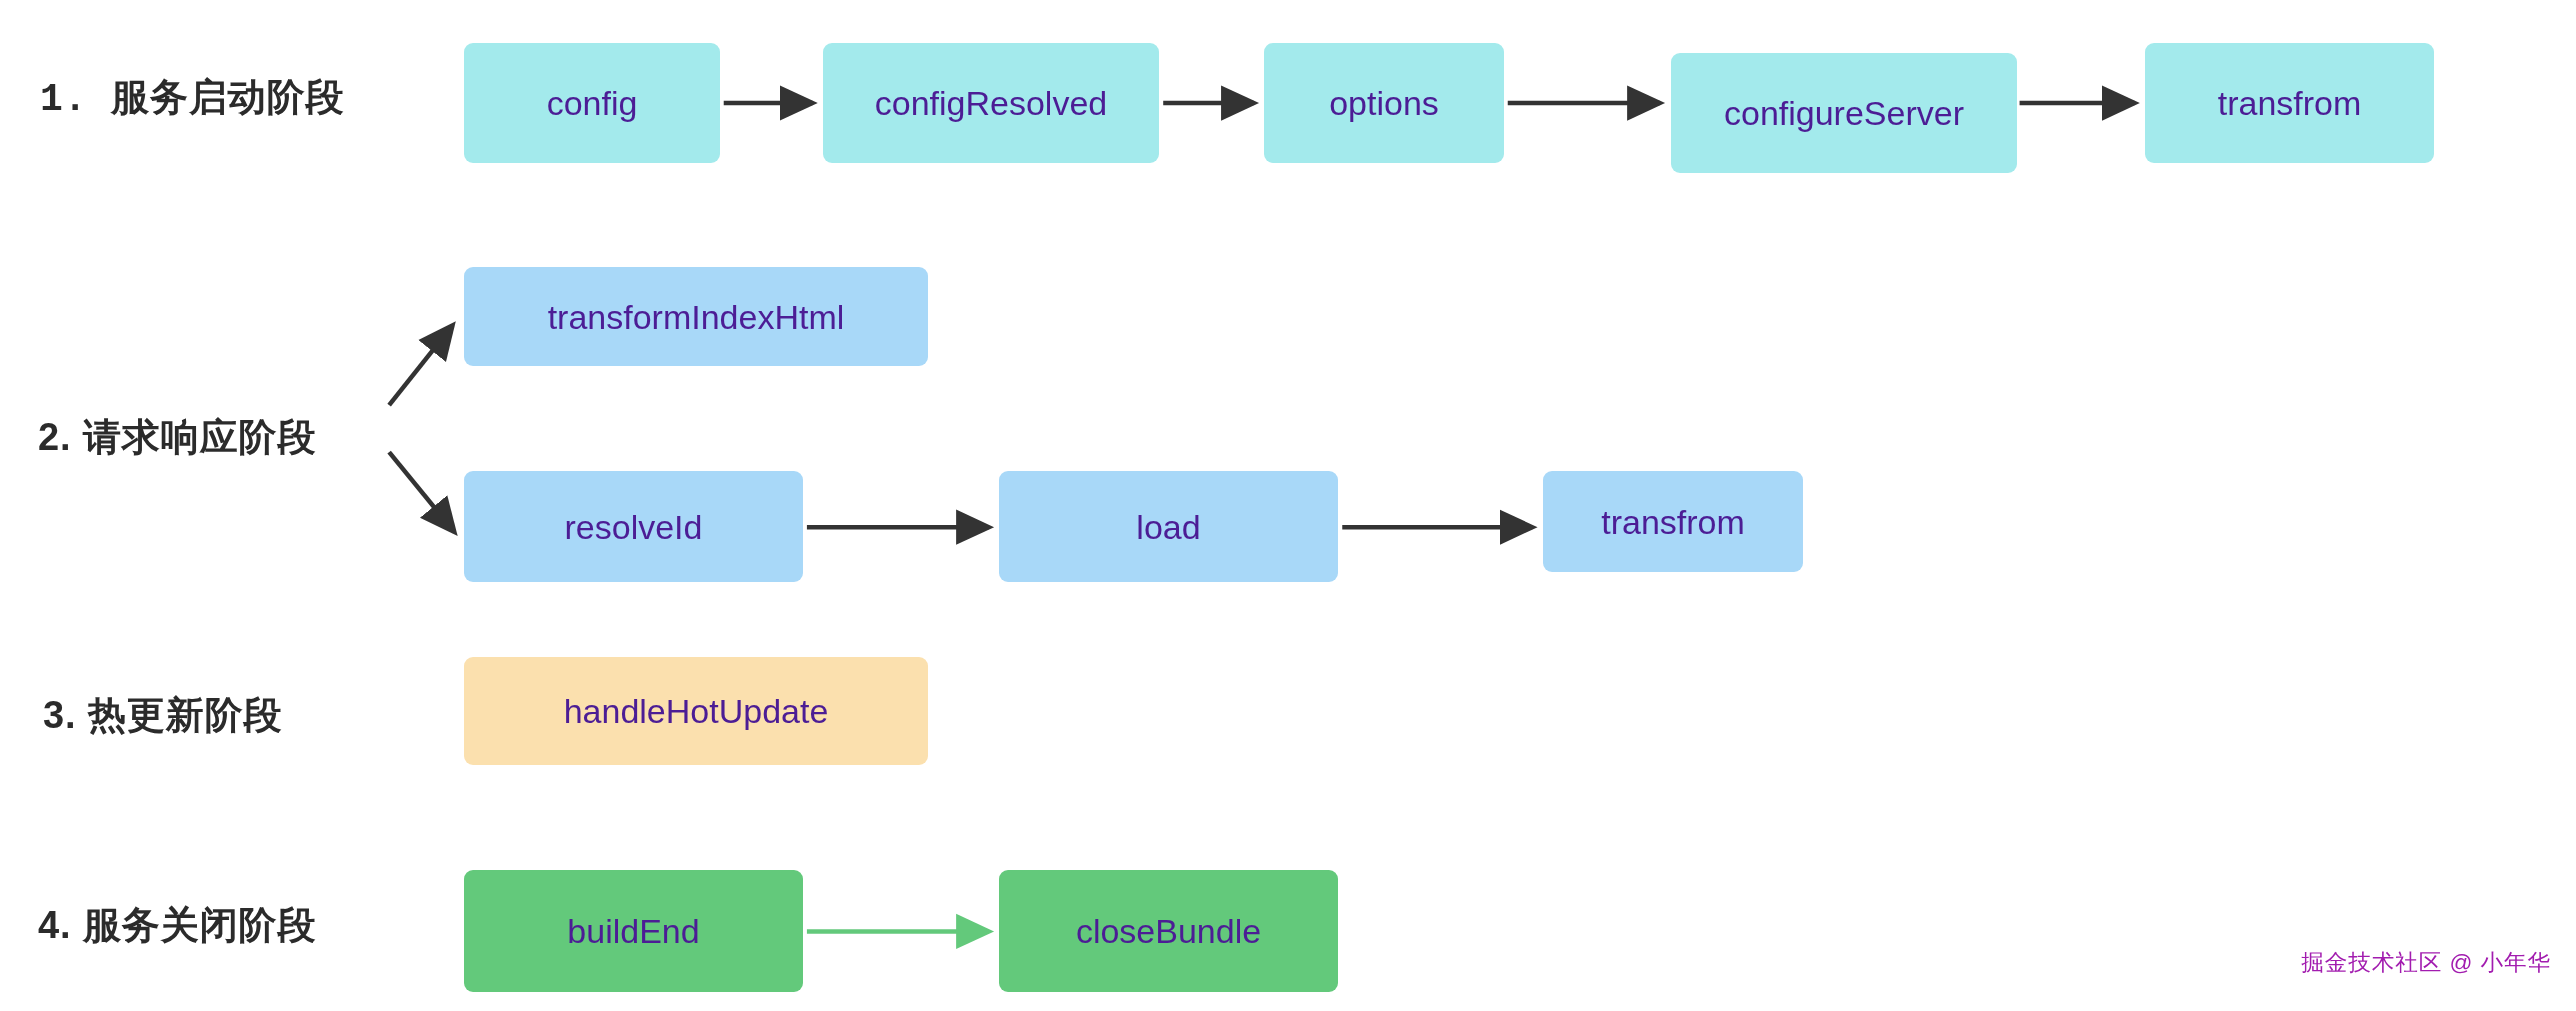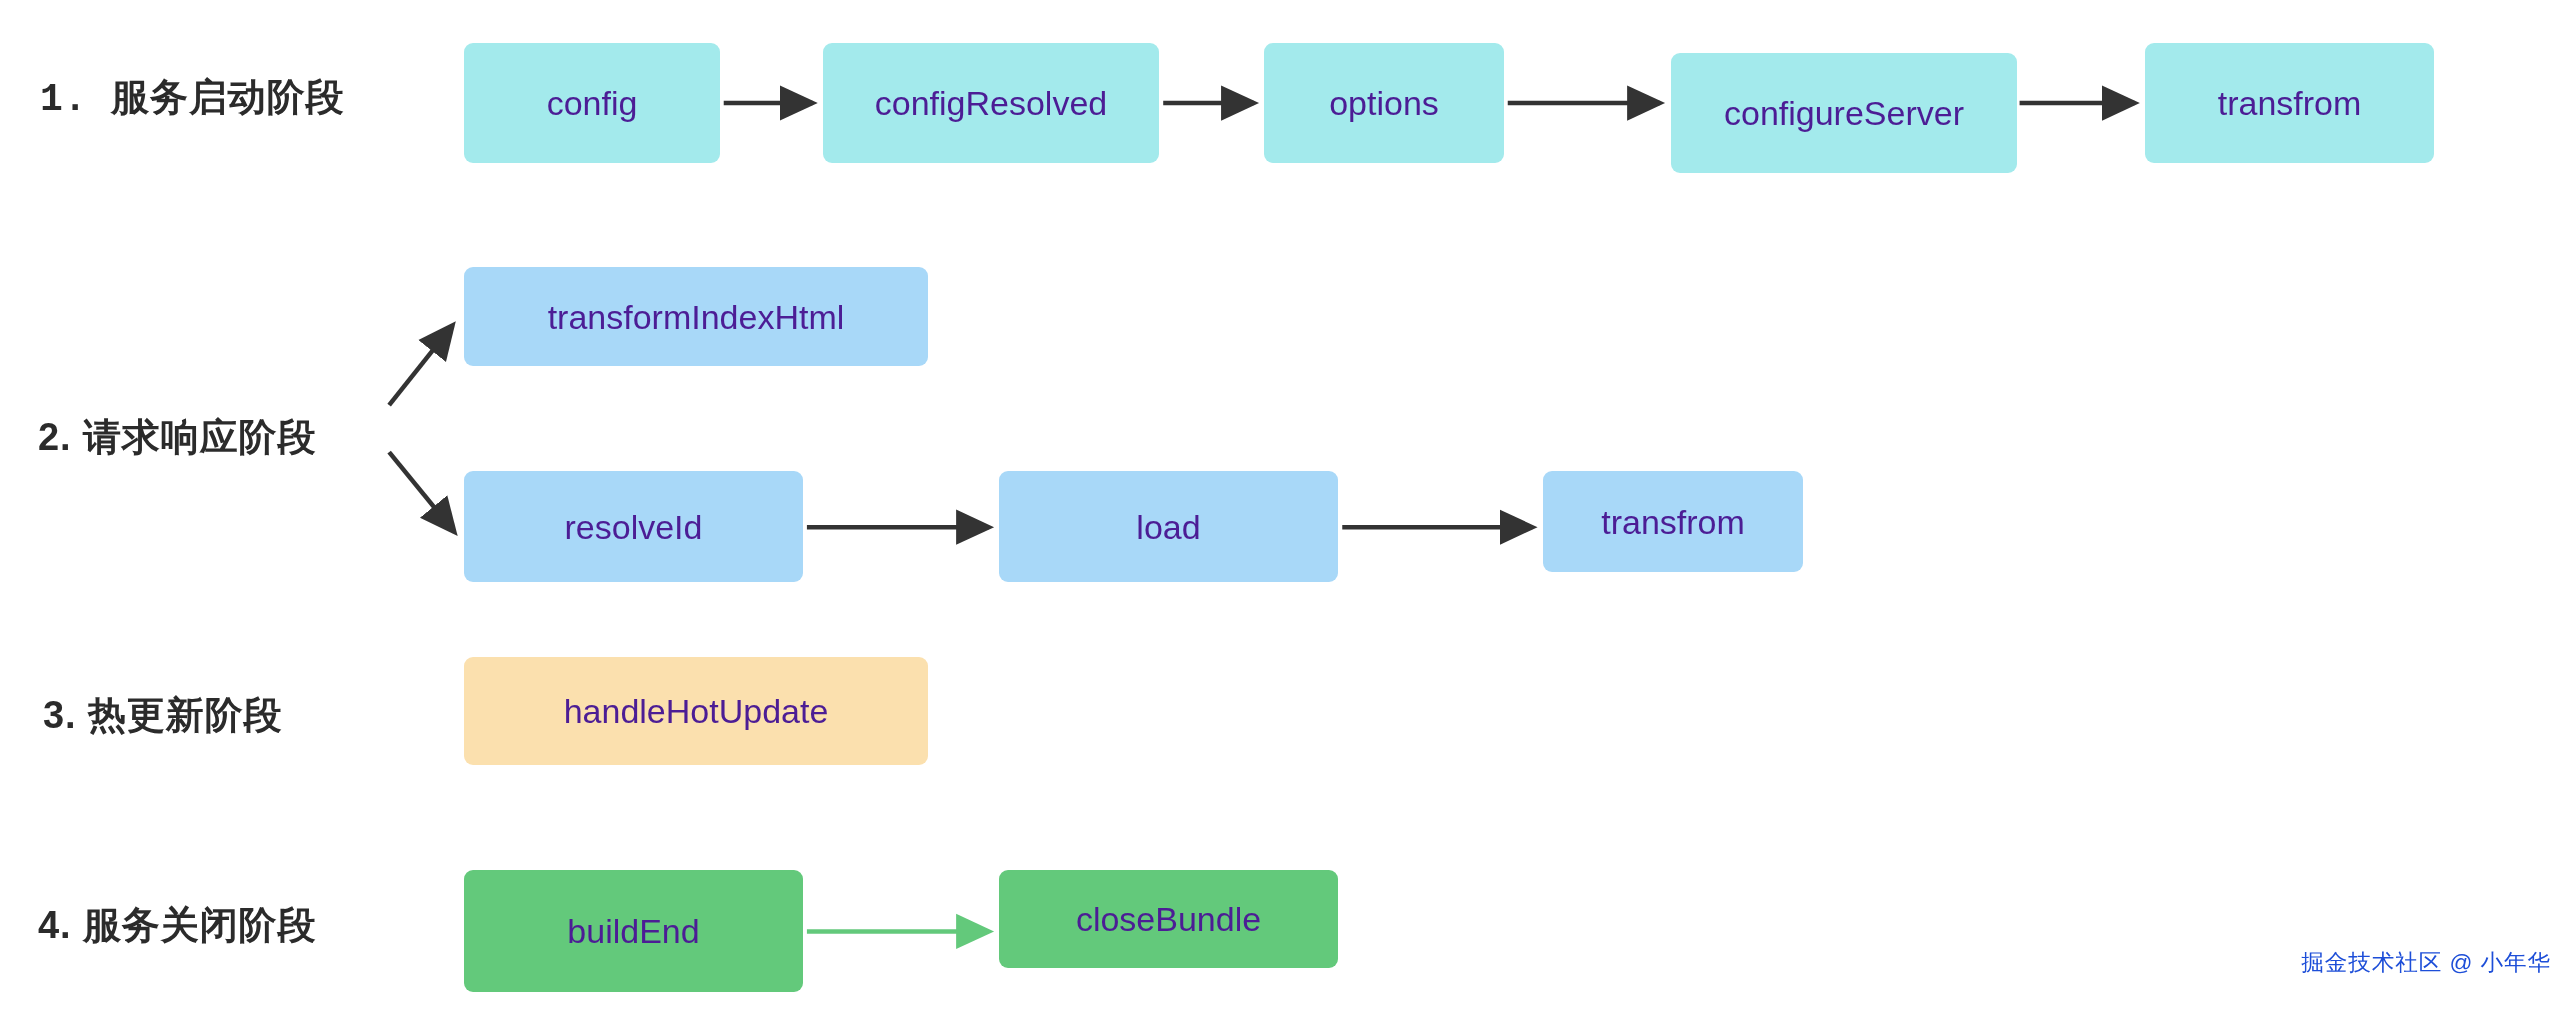--- a/index.html
+++ b/index.html
@@ -56,21 +56,21 @@
     width: 2576px;
     height: 1011px;
     pointer-events: none;
   }
 
   
   .watermark {
     position: absolute;
     font-family: "Liberation Sans", "DejaVu Sans", sans-serif;
     font-size: 22.6px;
-    color: #1d4ed8;
+    color: #a21caf;
     white-space: nowrap;
     letter-spacing: 0.9px;
   }
 </style>
 </head>
 <body>
 
 <div id="canvas">
 
   <div class="stage-label" style="left:40px; top:81px;font-family:Liberation Mono, monospace;">1. 服务启动阶段</div>
@@ -96,21 +96,21 @@
   <div class="node blue" style="left:1543px; top:471px; width:260px; height:101px;">transfrom</div>
 
   <div class="stage-label" style="left:43px; top:696px;">3. 热更新阶段</div>
 
   <div class="node orange" style="left:464px; top:657px; width:464px; height:108px;">handleHotUpdate</div>
 
   <div class="stage-label" style="left:38px; top:906px;">4. 服务关闭阶段</div>
 
   <div class="node green" style="left:464px; top:870px; width:339px; height:122px;">buildEnd</div>
 
-  <div class="node green" style="left:999px; top:870px; width:339px; height:98px;">closeBundle</div>
+  <div class="node green" style="left:999px; top:870px; width:339px; height:122px;">closeBundle</div>
 
   <svg id="arrows" viewBox="0 0 2848 1118">
     <defs>
       <marker id="ah-dark" markerWidth="9" markerHeight="9" refX="7.2" refY="4.5" orient="auto" markerUnits="strokeWidth">
         <path d="M0,0.6 L8.4,4.5 L0,8.4 Z" fill="#333333"></path>
       </marker>
       <marker id="ah-green" markerWidth="9" markerHeight="9" refX="7.2" refY="4.5" orient="auto" markerUnits="strokeWidth">
         <path d="M0,0.6 L8.4,4.5 L0,8.4 Z" fill="#63c97b"></path>
       </marker>
     </defs>

